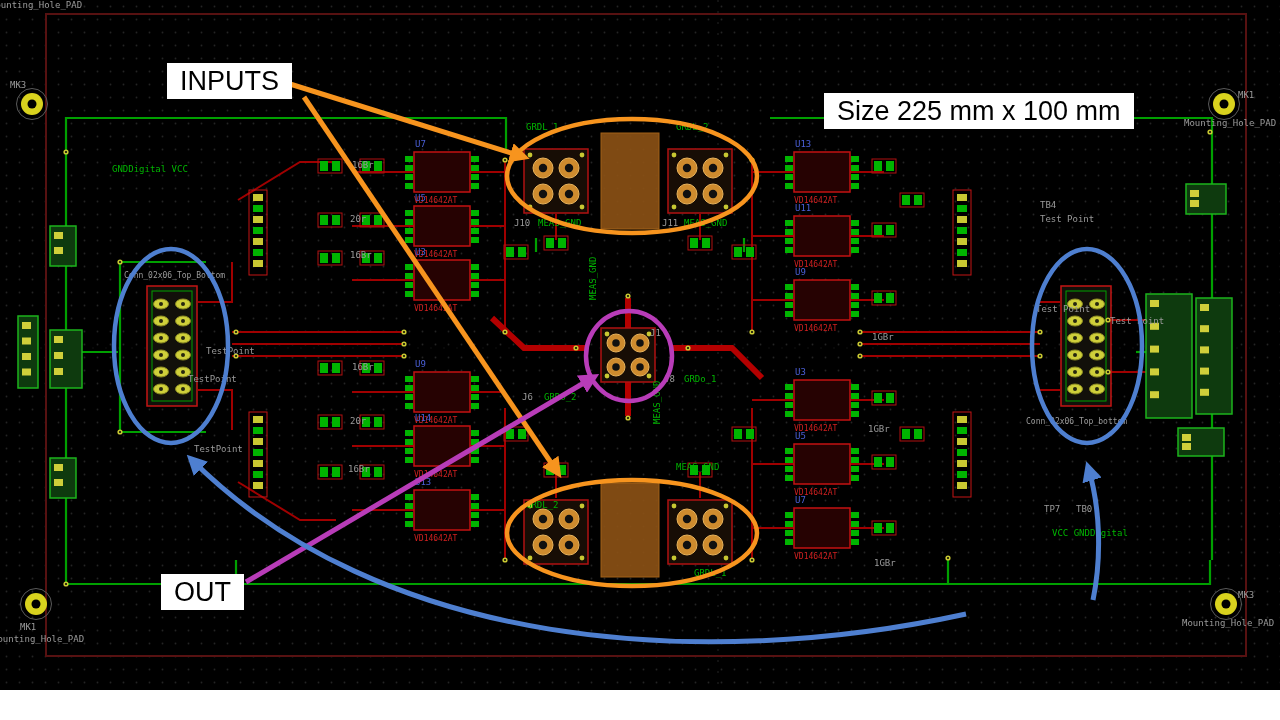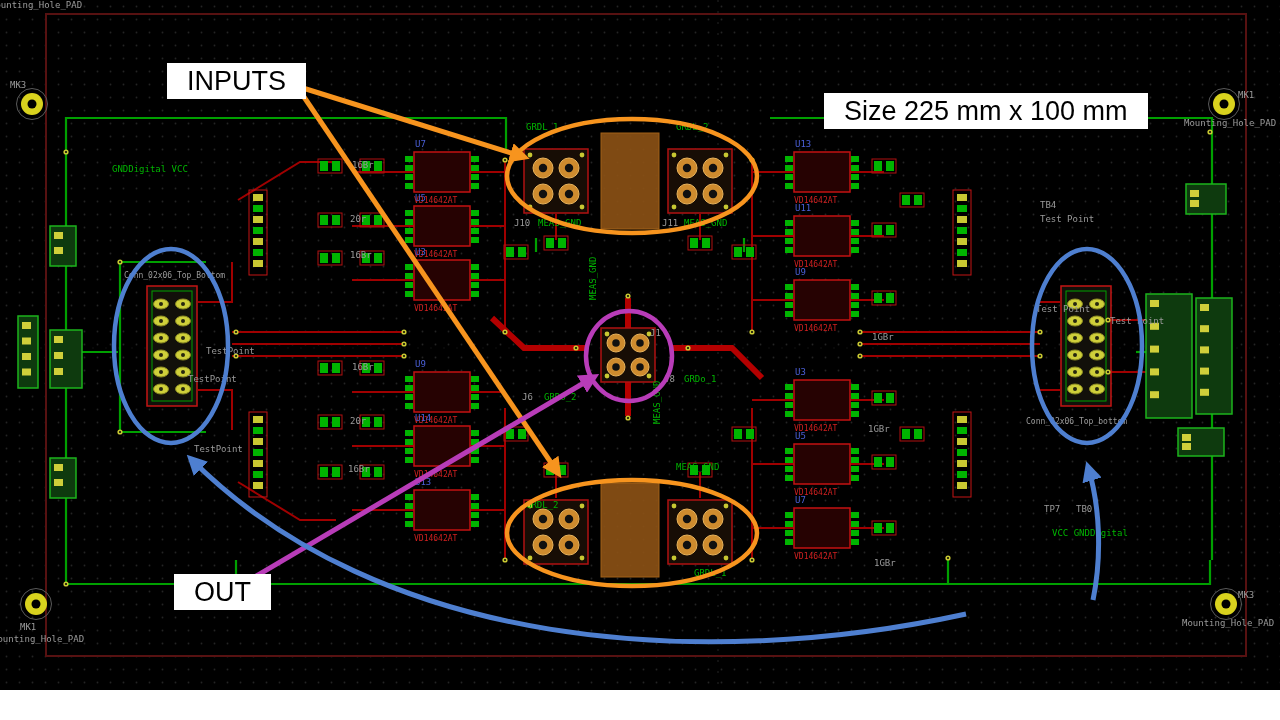--- a/index.html
+++ b/index.html
@@ -1,21 +1,21 @@
 <!DOCTYPE html>
 <html><head>
 <meta charset="utf-8">
 <style>
   html,body{margin:0;padding:0;background:#fff;}
   .stage{position:relative;width:1280px;height:720px;background:#fff;overflow:hidden;
          font-family:"DejaVu Sans",sans-serif;}
   .pcb-view{position:absolute;left:0;top:0;width:1280px;height:690px;background:#000;overflow:hidden;}
   .callout{position:absolute;background:#ffffff;color:#000;
            font:26px/34px "Liberation Sans",sans-serif;
-           padding:1px 20px;white-space:nowrap;z-index:10;}
+           padding:1px 13px;white-space:nowrap;z-index:10;}
   .callout.big{font-size:27px;}
 </style>
 </head>
 <body>
 
 <div class="stage">
   <div class="pcb-view">
     <svg id="pcb-svg" width="1280" height="690">
         <defs>
           <pattern id="grid" width="13" height="13" patternUnits="userSpaceOnUse">
@@ -746,14 +746,14 @@
         <ellipse cx="1087" cy="346" rx="55" ry="97" fill="none" stroke="#4E7FD0" stroke-width="4.5"></ellipse>
         <path d="M290,84 L524,157" fill="none" stroke="#F7941E" stroke-width="5" marker-end="url(#ah-o)"></path>
         <path d="M304,97 L558,473" fill="none" stroke="#F7941E" stroke-width="5" marker-end="url(#ah-o)"></path>
         <path d="M246,582 L594,377" fill="none" stroke="#B83CB8" stroke-width="5" marker-end="url(#ah-m)"></path>
         <path d="M966,614 C700,672 380,648 191,459" fill="none" stroke="#4E7FD0" stroke-width="5" marker-end="url(#ah-b)"></path>
         <path d="M1093,600 C1102,556 1100,506 1088,467" fill="none" stroke="#4E7FD0" stroke-width="5" marker-end="url(#ah-b)"></path>
       </svg>
   </div>
   <div class="callout big" style="left:167px;top:63px">INPUTS</div>
   <div class="callout big" style="left:824px;top:93px">Size 225 mm x 100 mm</div>
-  <div class="callout big" style="left:174px;top:574px">OUT</div>
+  <div class="callout big" style="left:161px;top:574px">OUT</div>
 </div>
 
 </body></html>

